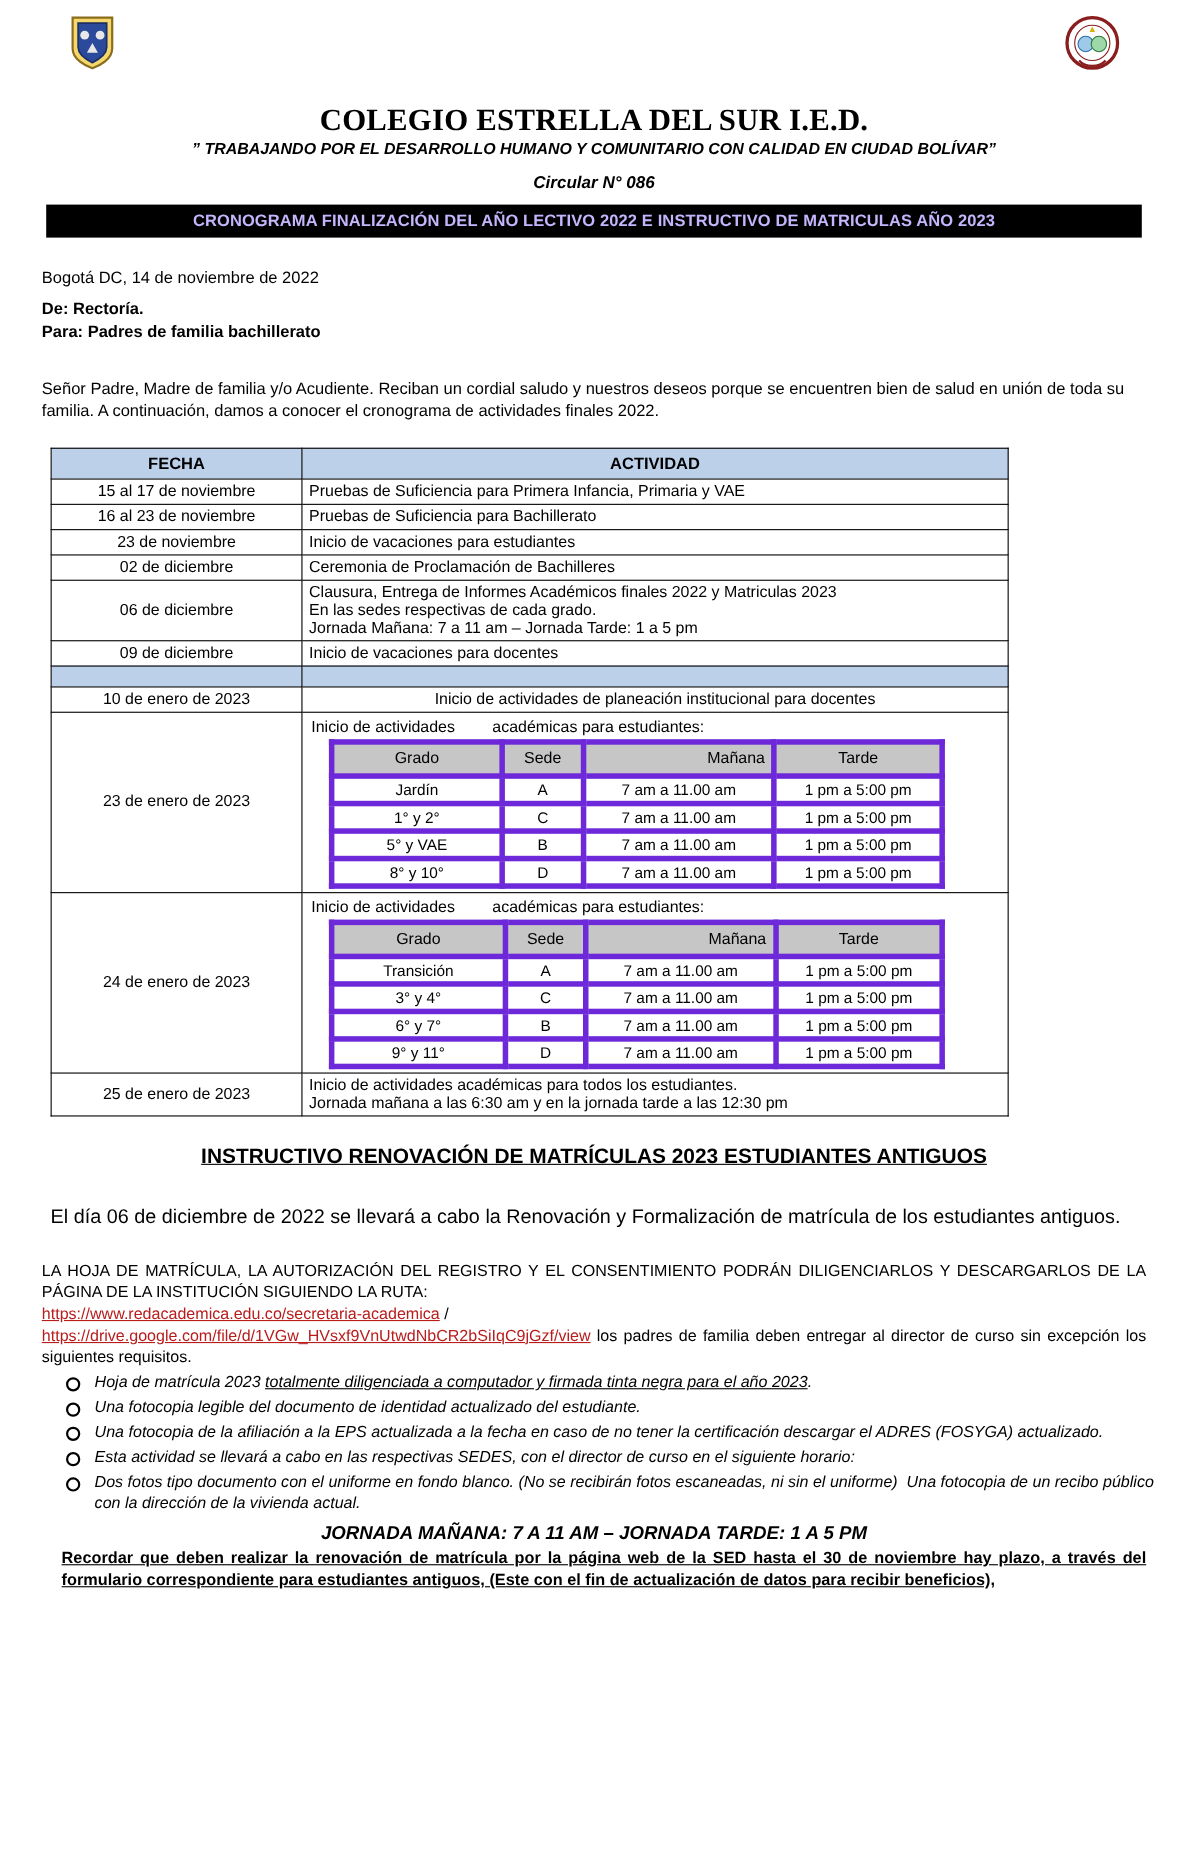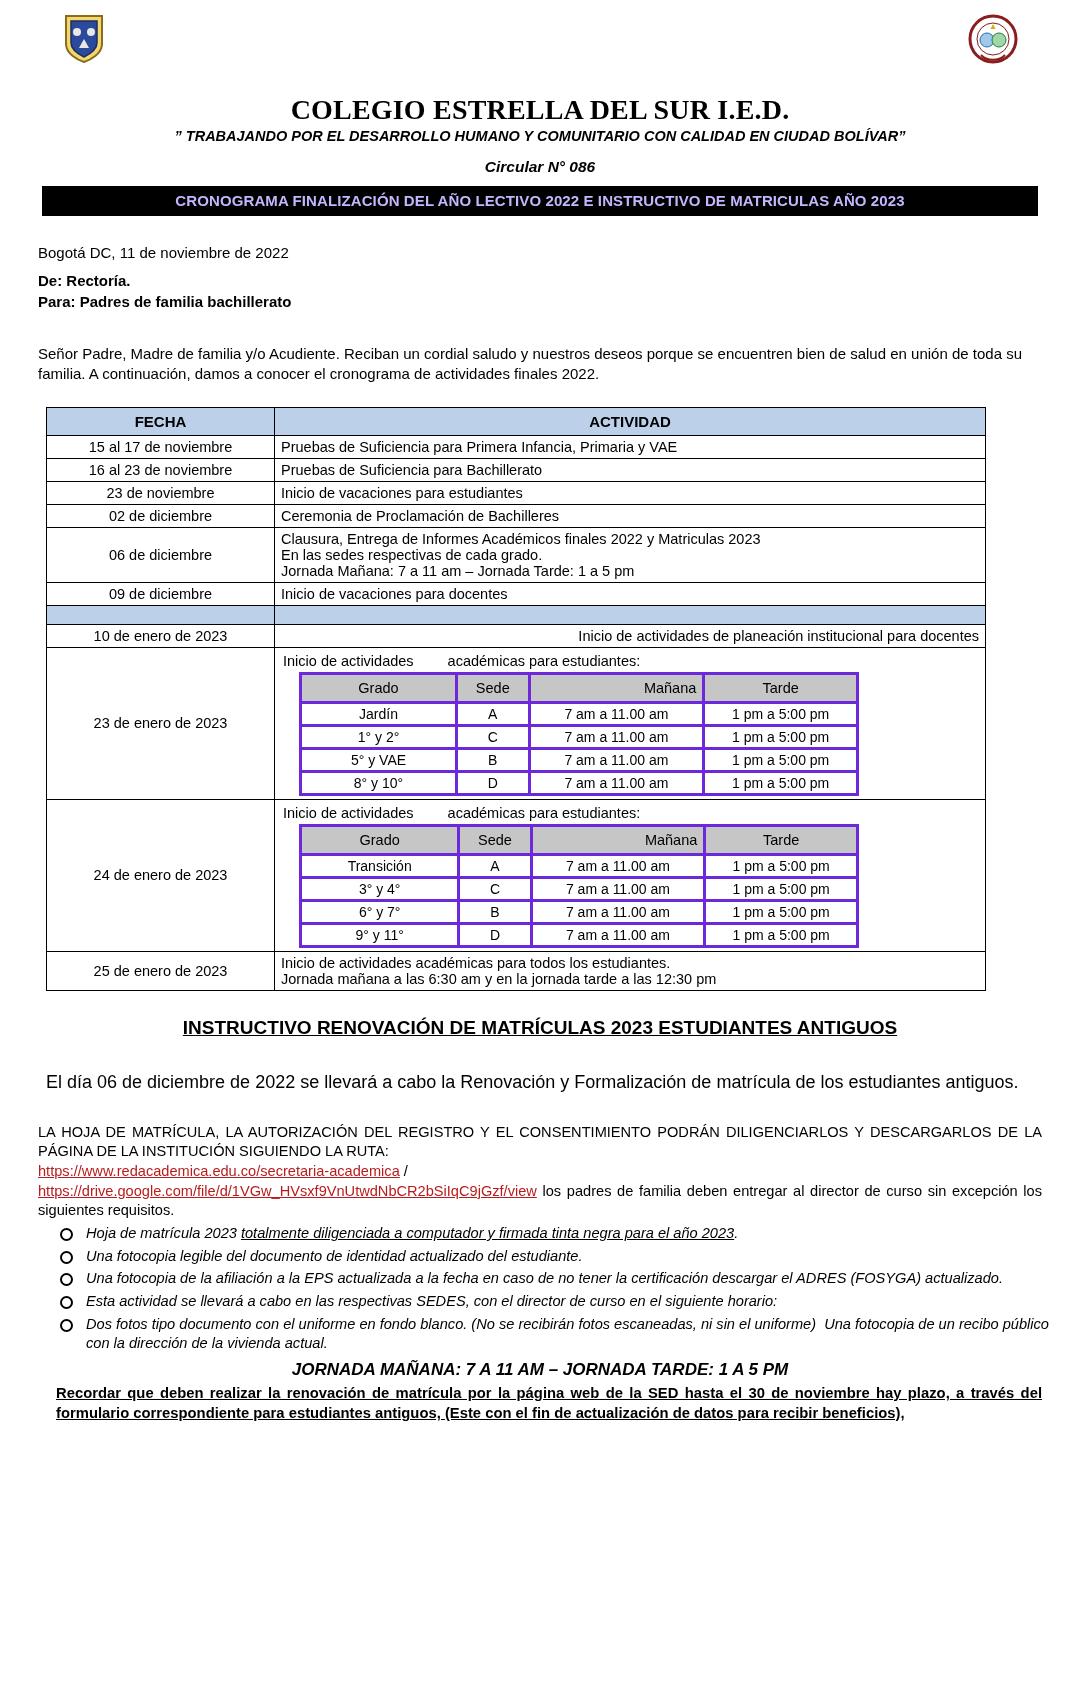--- a/index.html
+++ b/index.html
@@ -80,21 +80,21 @@
   .greeting{
     font-size:15px;
     line-height:1.35;
     margin-top:34px;
     text-align:left;
   }
   
   table.sched{
     margin:22px 46px 0 46px;
     border-collapse:collapse;
-    width:940px;
+    width:871px;
     font-size:14.5px;
   }
   table.sched td,table.sched th{
     border:1px solid #000;
     padding:3px 6px;
     vertical-align:middle;
   }
   table.sched thead th{
     background:#bdd0ea;
     font-weight:bold;
@@ -124,21 +124,21 @@
     margin:2px 0 3px 2px;
   }
   .nested-head .sp{display:inline-block;width:34px;}
   table.inner{
     border-collapse:collapse;
     width:560px;
     margin-left:18px;
     font-size:14px;
   }
   table.inner td,table.inner th{
-    border:3px solid #6d28d9;
+    border:5px solid #6d28d9;
     padding:2px 4px;
     text-align:center;
   }
   table.inner thead th{
     background:#c6c6c6;
     font-weight:normal;
     font-size:14.5px;
   }
   table.inner th.c-grado{width:160px;}
   table.inner th.c-sede{width:62px;}
@@ -234,21 +234,21 @@
       </svg>
     </span>
   </div>
 
   <div class="title">COLEGIO ESTRELLA DEL SUR I.E.D.</div>
   <div class="subtitle">” TRABAJANDO POR EL DESARROLLO HUMANO Y COMUNITARIO CON CALIDAD EN CIUDAD BOLÍVAR”</div>
   <div class="circular">Circular N° 086</div>
   <div class="banner">CRONOGRAMA FINALIZACIÓN DEL AÑO LECTIVO 2022 E INSTRUCTIVO DE MATRICULAS AÑO 2023</div>
 
   <div class="body-block">
-    <div class="city-date">Bogotá DC, 11 de noviembre de 2022</div>
+    <div class="city-date">Bogotá DC, 14 de noviembre de 2022</div>
     <div class="from-line">De: Rectoría.</div>
     <div class="to-line">Para: Padres de familia bachillerato</div>
     <div class="greeting">Señor Padre, Madre de familia y/o Acudiente. Reciban un cordial saludo y nuestros deseos porque se encuentren bien de salud en unión de toda su familia. A continuación, damos a conocer el cronograma de actividades finales 2022.</div>
   </div>
 
   <table class="sched">
     <thead>
       <tr>
         <th>FECHA</th>
         <th>ACTIVIDAD</th>
@@ -280,21 +280,21 @@
       <tr>
         <td class="date-cell">09 de diciembre</td>
         <td class="act-cell">Inicio de vacaciones para docentes</td>
       </tr>
       <tr class="blank-row">
         <td></td>
         <td></td>
       </tr>
       <tr>
         <td class="date-cell">10 de enero de 2023</td>
-        <td class="act-cell" style="text-align:right;margin-top:12px;">Inicio de actividades de planeación institucional para docentes</td>
+        <td class="act-cell" style="text-align:center;margin-top:12px;">Inicio de actividades de planeación institucional para docentes</td>
       </tr>
 
       <tr>
         <td class="date-cell">23 de enero de 2023</td>
         <td class="nested">
           <div class="nested-head">
             <span>Inicio de actividades</span><span class="sp"></span><span>académicas  para estudiantes:</span>
           </div>
           <table class="inner">
             <thead>

